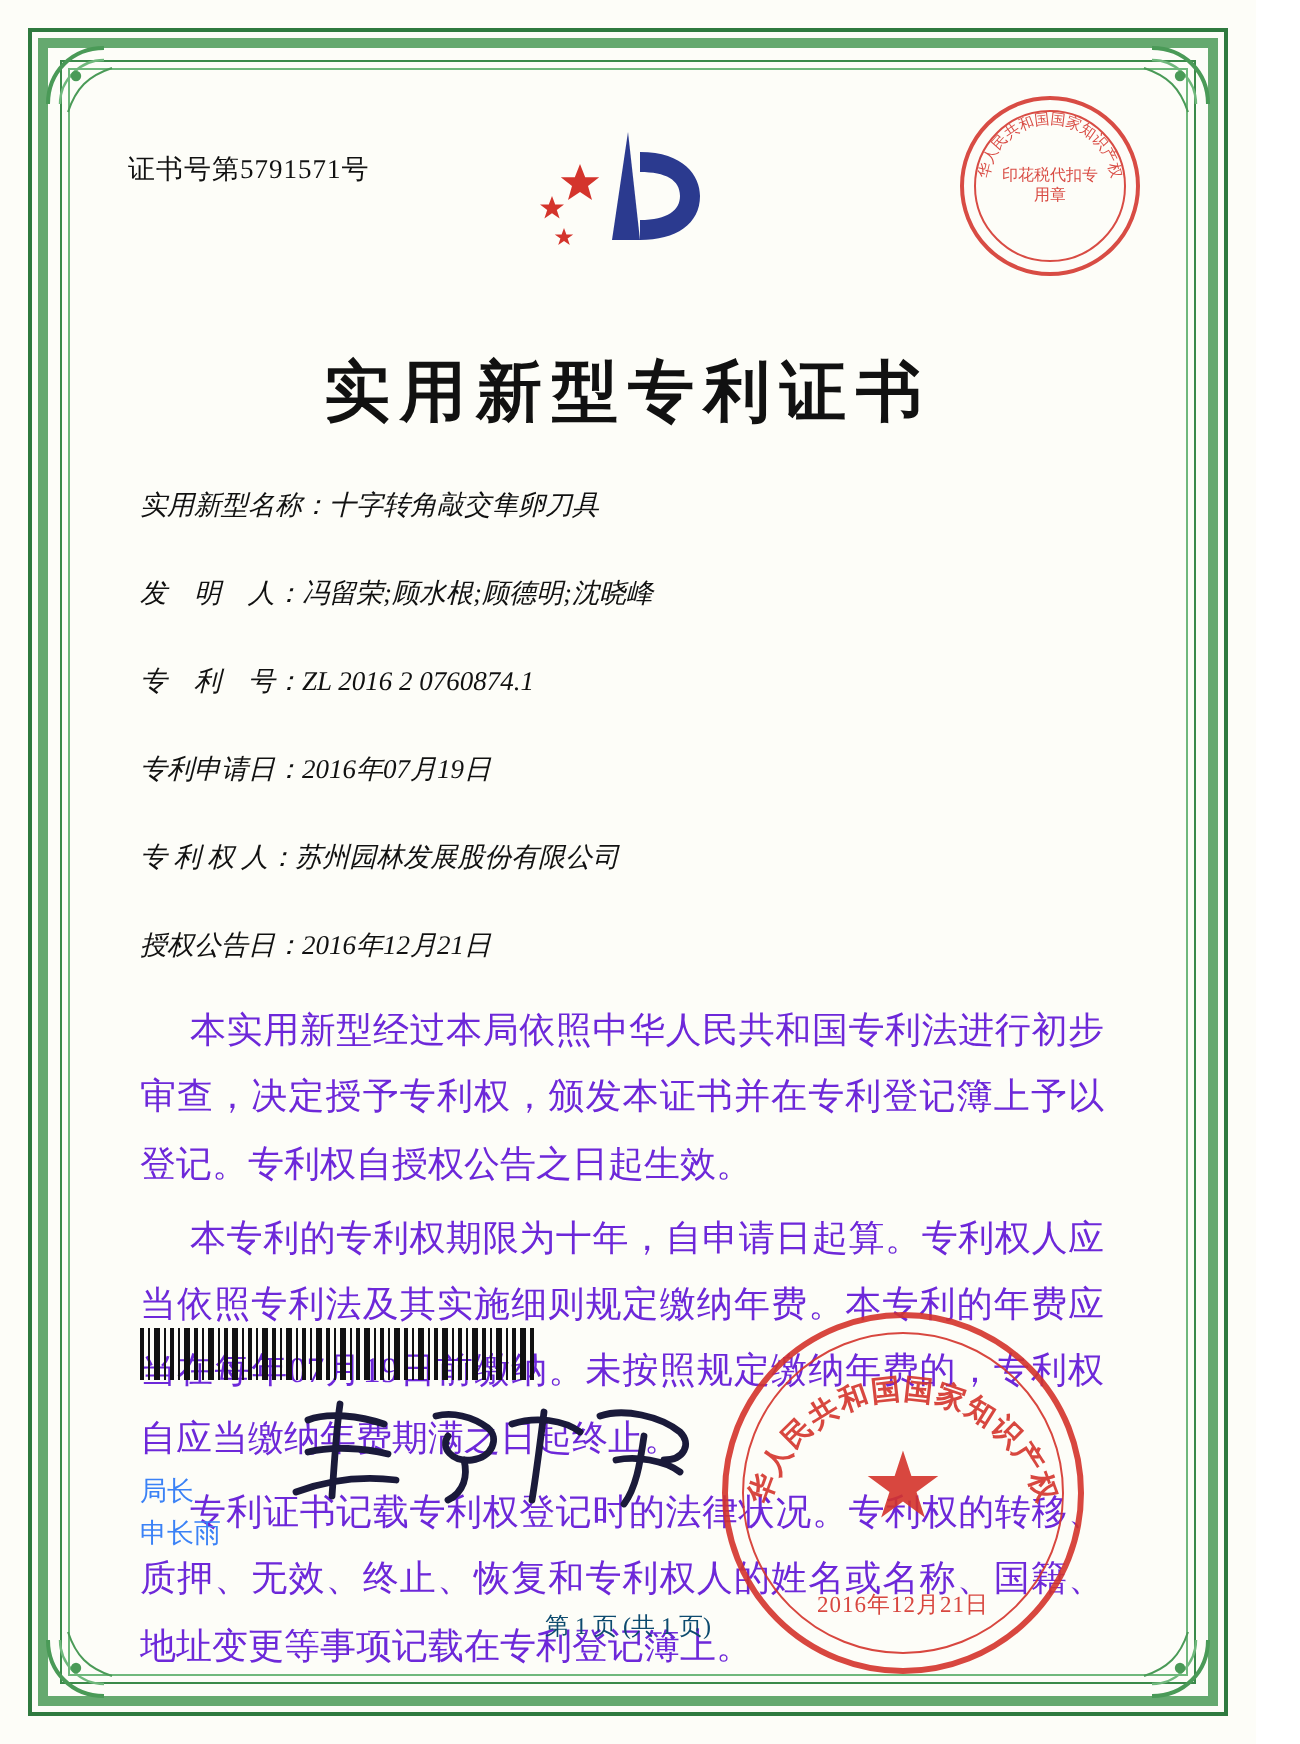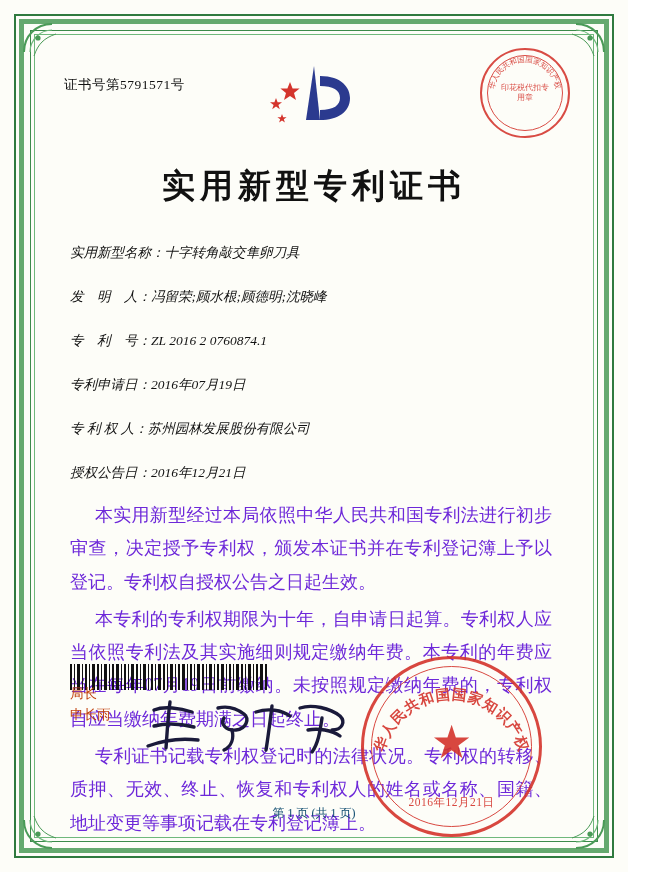--- a/index.html
+++ b/index.html
@@ -117,21 +117,21 @@
   }
   .top-seal .arc {
     position: absolute;
     left: 0; top: 0; width: 100%; height: 100%;
     font-size: 7.5px;
   }
   .top-seal .arc text { fill: #d4342c; font-family: "Liberation Serif", serif; }
 
   .title {
     position: absolute;
-    top: 120px;
+    top: 130px;
     left: 0;
     width: 100%;
     text-align: center;
     font-size: 33px;
     font-weight: bold;
     letter-spacing: 5px;
     color: #111;
     font-family: "Liberation Serif", serif;
   }
 
@@ -174,24 +174,24 @@
     position: absolute;
     left: 22px;
     top: 620px;
     width: 200px;
     height: 26px;
   }
 
   .director-block {
     position: absolute;
     left: 22px;
-    top: 640px;
+    top: 692px;
     font-size: 13.5px;
     line-height: 1.55;
-    color: #c2410c;
+    color: #3b82f6;
   }
 
   .signature {
     position: absolute;
     left: 92px;
     top: 652px;
     width: 215px;
     height: 60px;
   }
 

